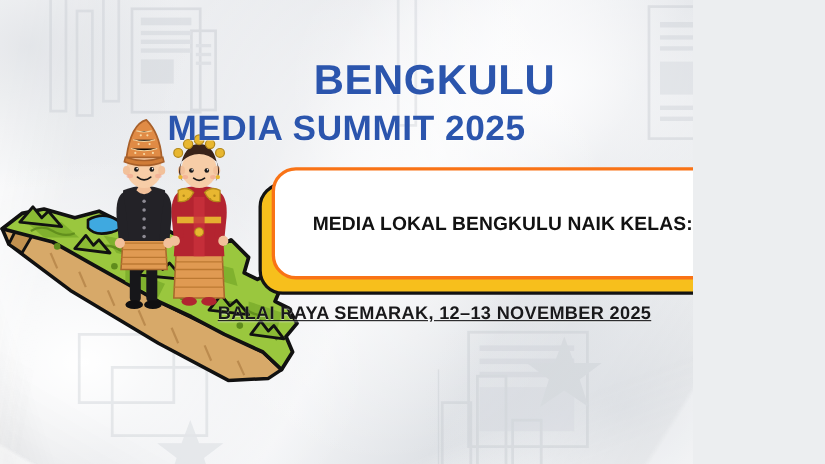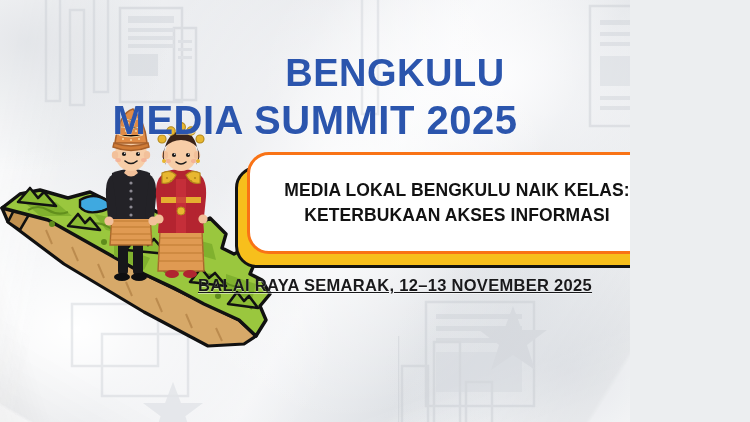--- a/index.html
+++ b/index.html
@@ -54,21 +54,21 @@
     position:absolute;
     left:0; right:0;
     text-align:center;
     color:#2b55ad;
     font-weight:bold;
     letter-spacing:.5px;
     text-shadow:0 1px 0 rgba(255,255,255,.45);
     white-space:nowrap;
   }
   #title-line1 { top:52px; padding-left:160px; font-size:38px; }
-  #title-line2 { top:98px; font-size:40px; }
+  #title-line2 { top:98px; font-size:32px; }
 
   
   #subtitle-plaque {
     position:absolute; left:247px; top:152px; width:420px; height:102px;
   }
   #subtitle-shadow-box {
     position:absolute; left:-12px; top:14px; width:420px; height:102px;
     background:#f7bf1c; border:3px solid #131313; border-radius:22px;
   }
   #subtitle-box {
@@ -353,19 +353,18 @@
     </g>
   </svg>
 
   <div class="headline" id="title-line1">BENGKULU</div>
   <div class="headline" id="title-line2">MEDIA SUMMIT 2025</div>
 
   <div id="subtitle-plaque">
     <div id="subtitle-shadow-box"></div>
     <div id="subtitle-box">
       <div class="sline">MEDIA LOKAL BENGKULU NAIK KELAS:</div>
-      <div class="sline">KETERBUKAAN AKSES INFORMASI</div>
     </div>
   </div>
 
   <div id="venue-date">BALAI RAYA SEMARAK, 12–13 NOVEMBER 2025</div>
 
 </div>
 
 </body></html>

